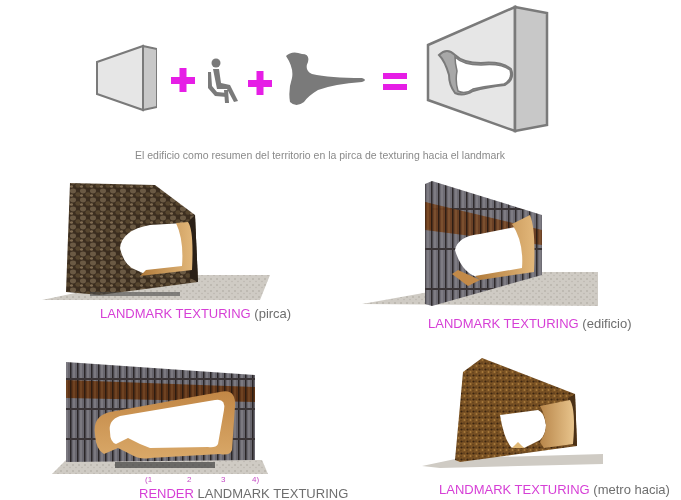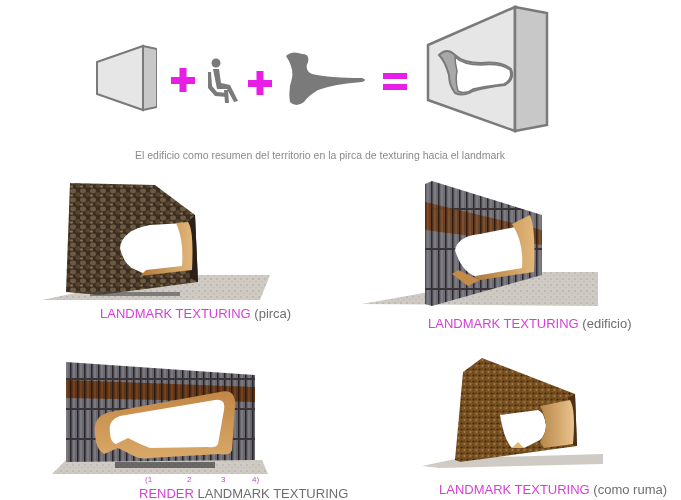--- a/index.html
+++ b/index.html
@@ -181,15 +181,15 @@
       </linearGradient>
     </defs>
     <polygon points="22,116 60,108 203,104 203,114 40,118" fill="#cfcbc4"></polygon>
     <polygon points="63,22 82,8 175,44 177,96 60,112 55,110" fill="url(#cork)"></polygon>
     <polygon points="175,44 177,96 170,94 168,48" fill="#4a3016"></polygon>
     <path d="M100,65 L138,60 Q144,62 146,75 Q146,84 140,90 L124,98 L118,94 L112,98 Q104,90 100,65 Z" fill="#ffffff"></path>
     <path d="M140,56 L170,50 Q176,60 173,94 L144,98 L140,92 Q146,84 146,75 Q144,62 140,56 Z" fill="url(#woodg4)"></path>
     <path d="M112,98 L118,92 L124,98 Z" fill="#e0b876"></path>
   </svg>
   <div class="caption" style="left:39px;top:132px">
-    <span class="hl">LANDMARK TEXTURING</span><span> (como ruma)</span>
+    <span class="hl">LANDMARK TEXTURING</span><span> (metro hacia)</span>
   </div>
 </div>
 
 </body></html>

